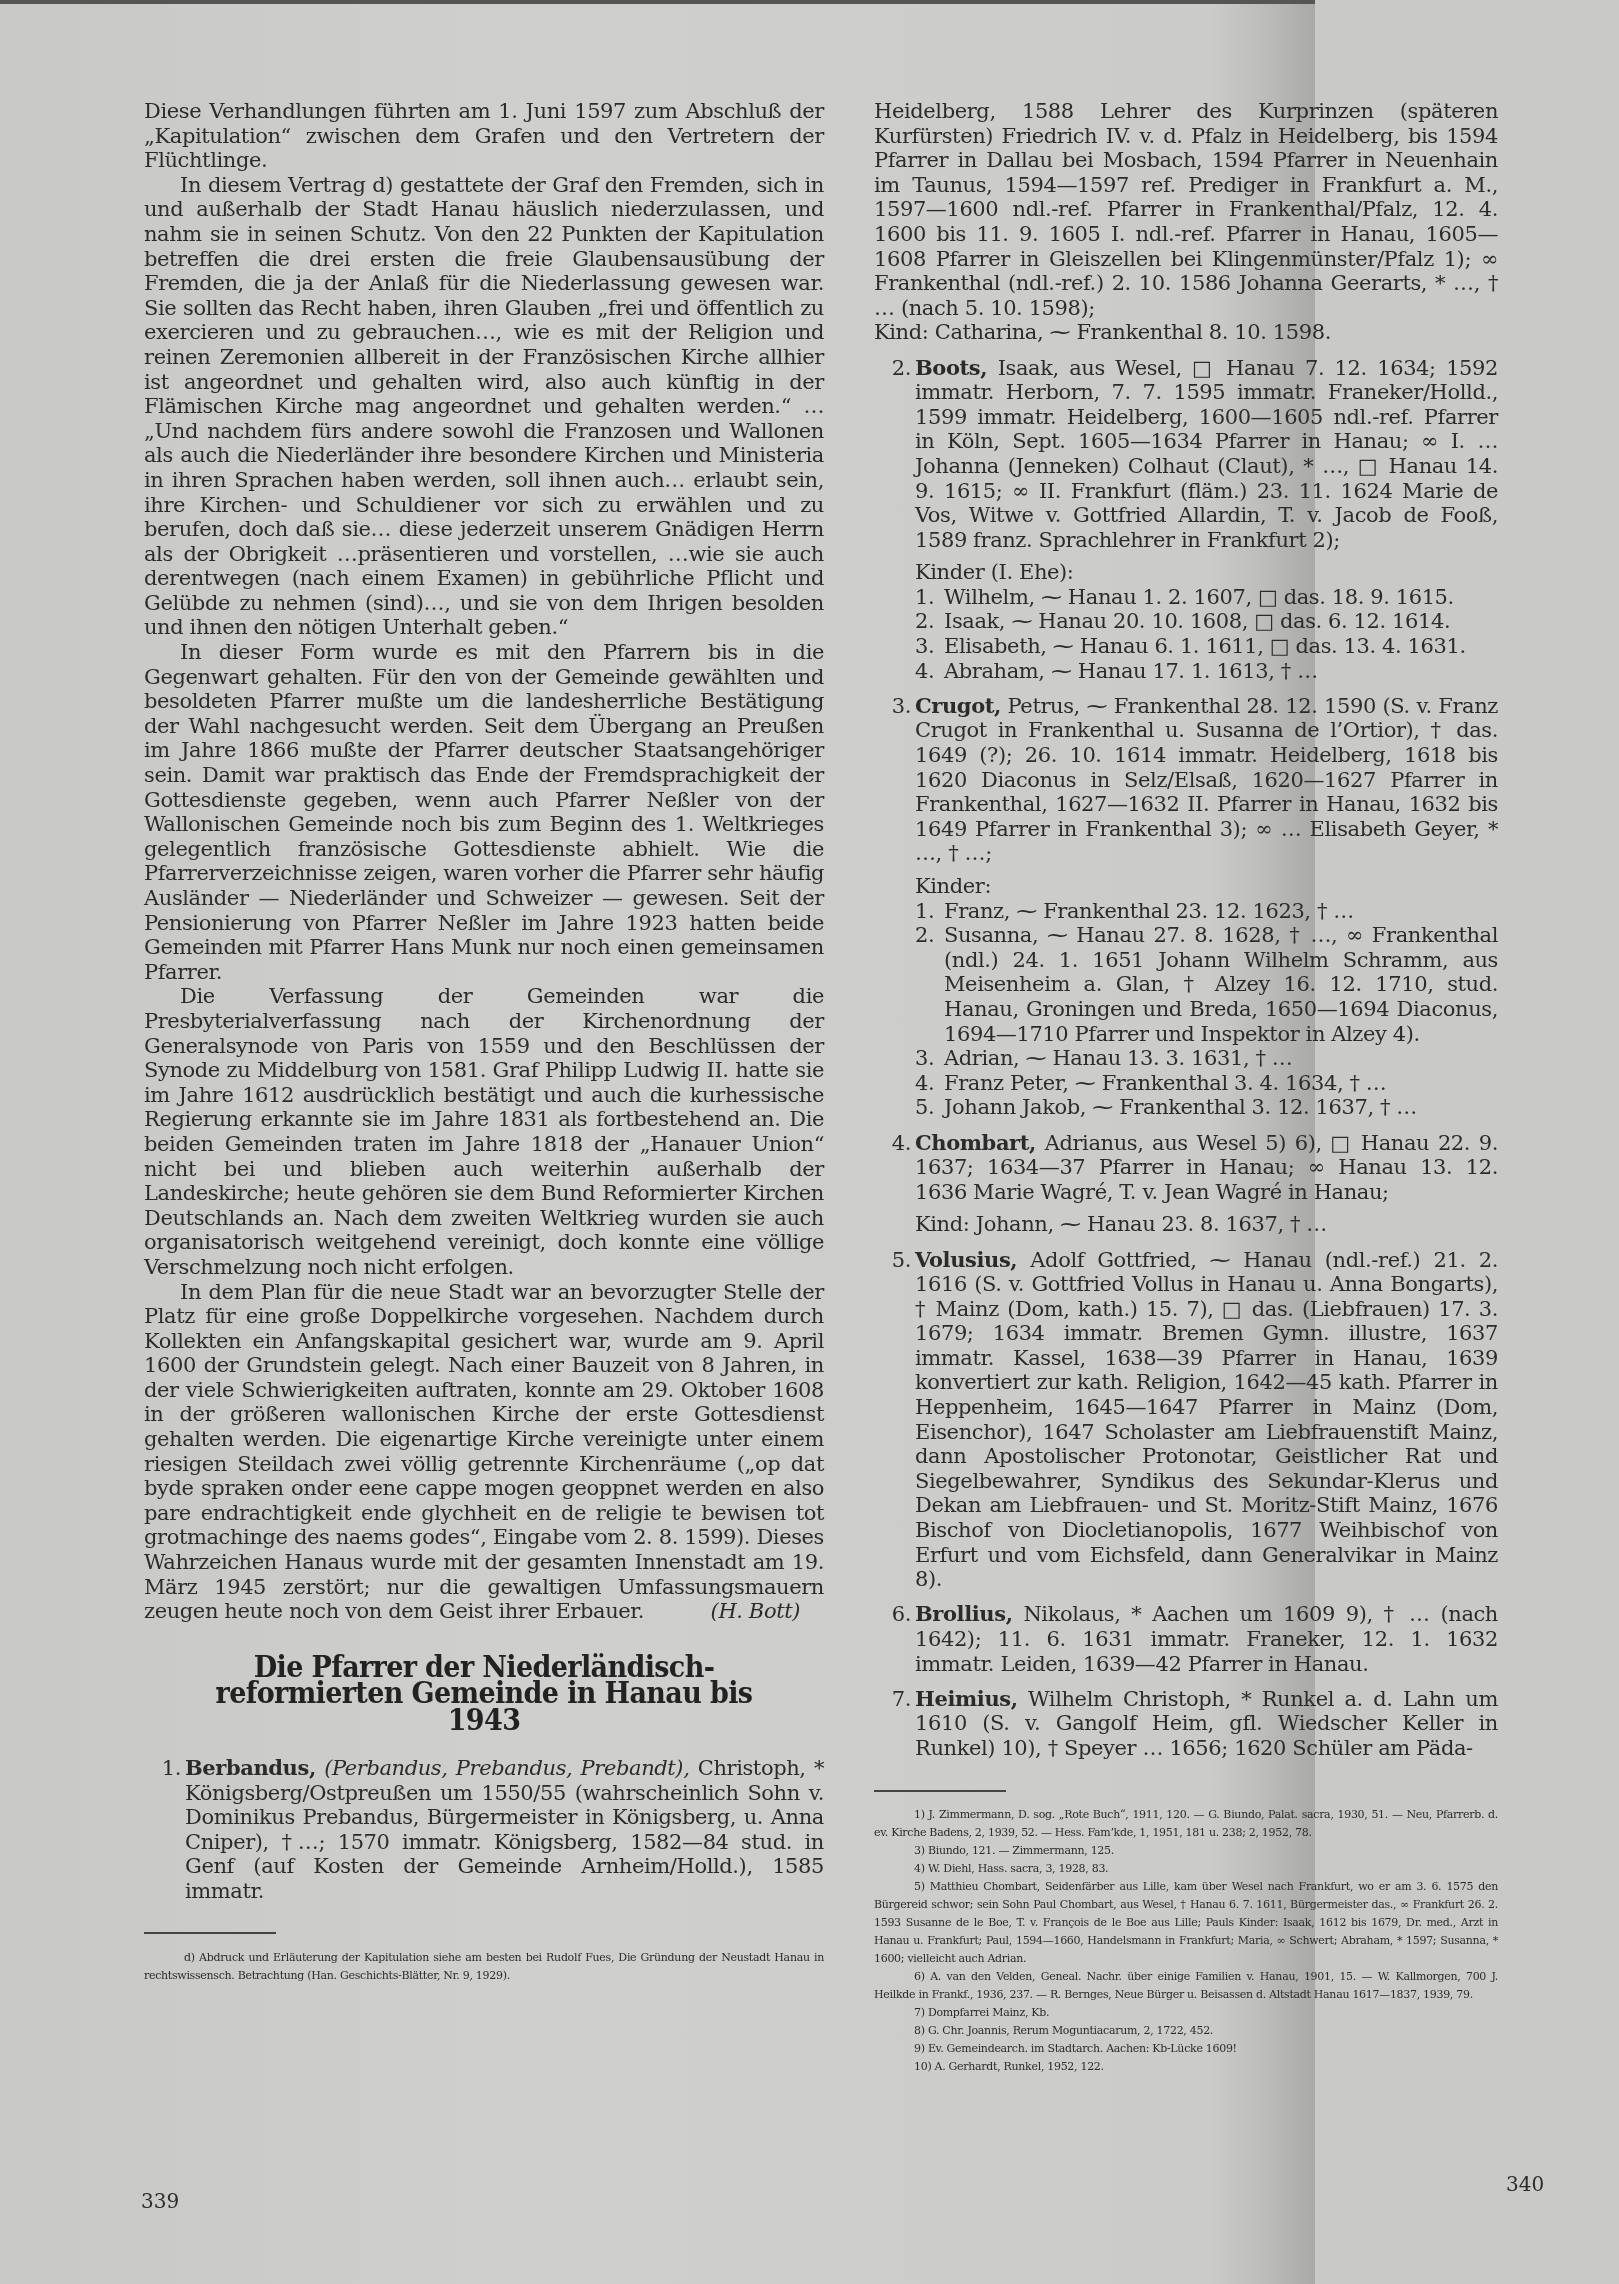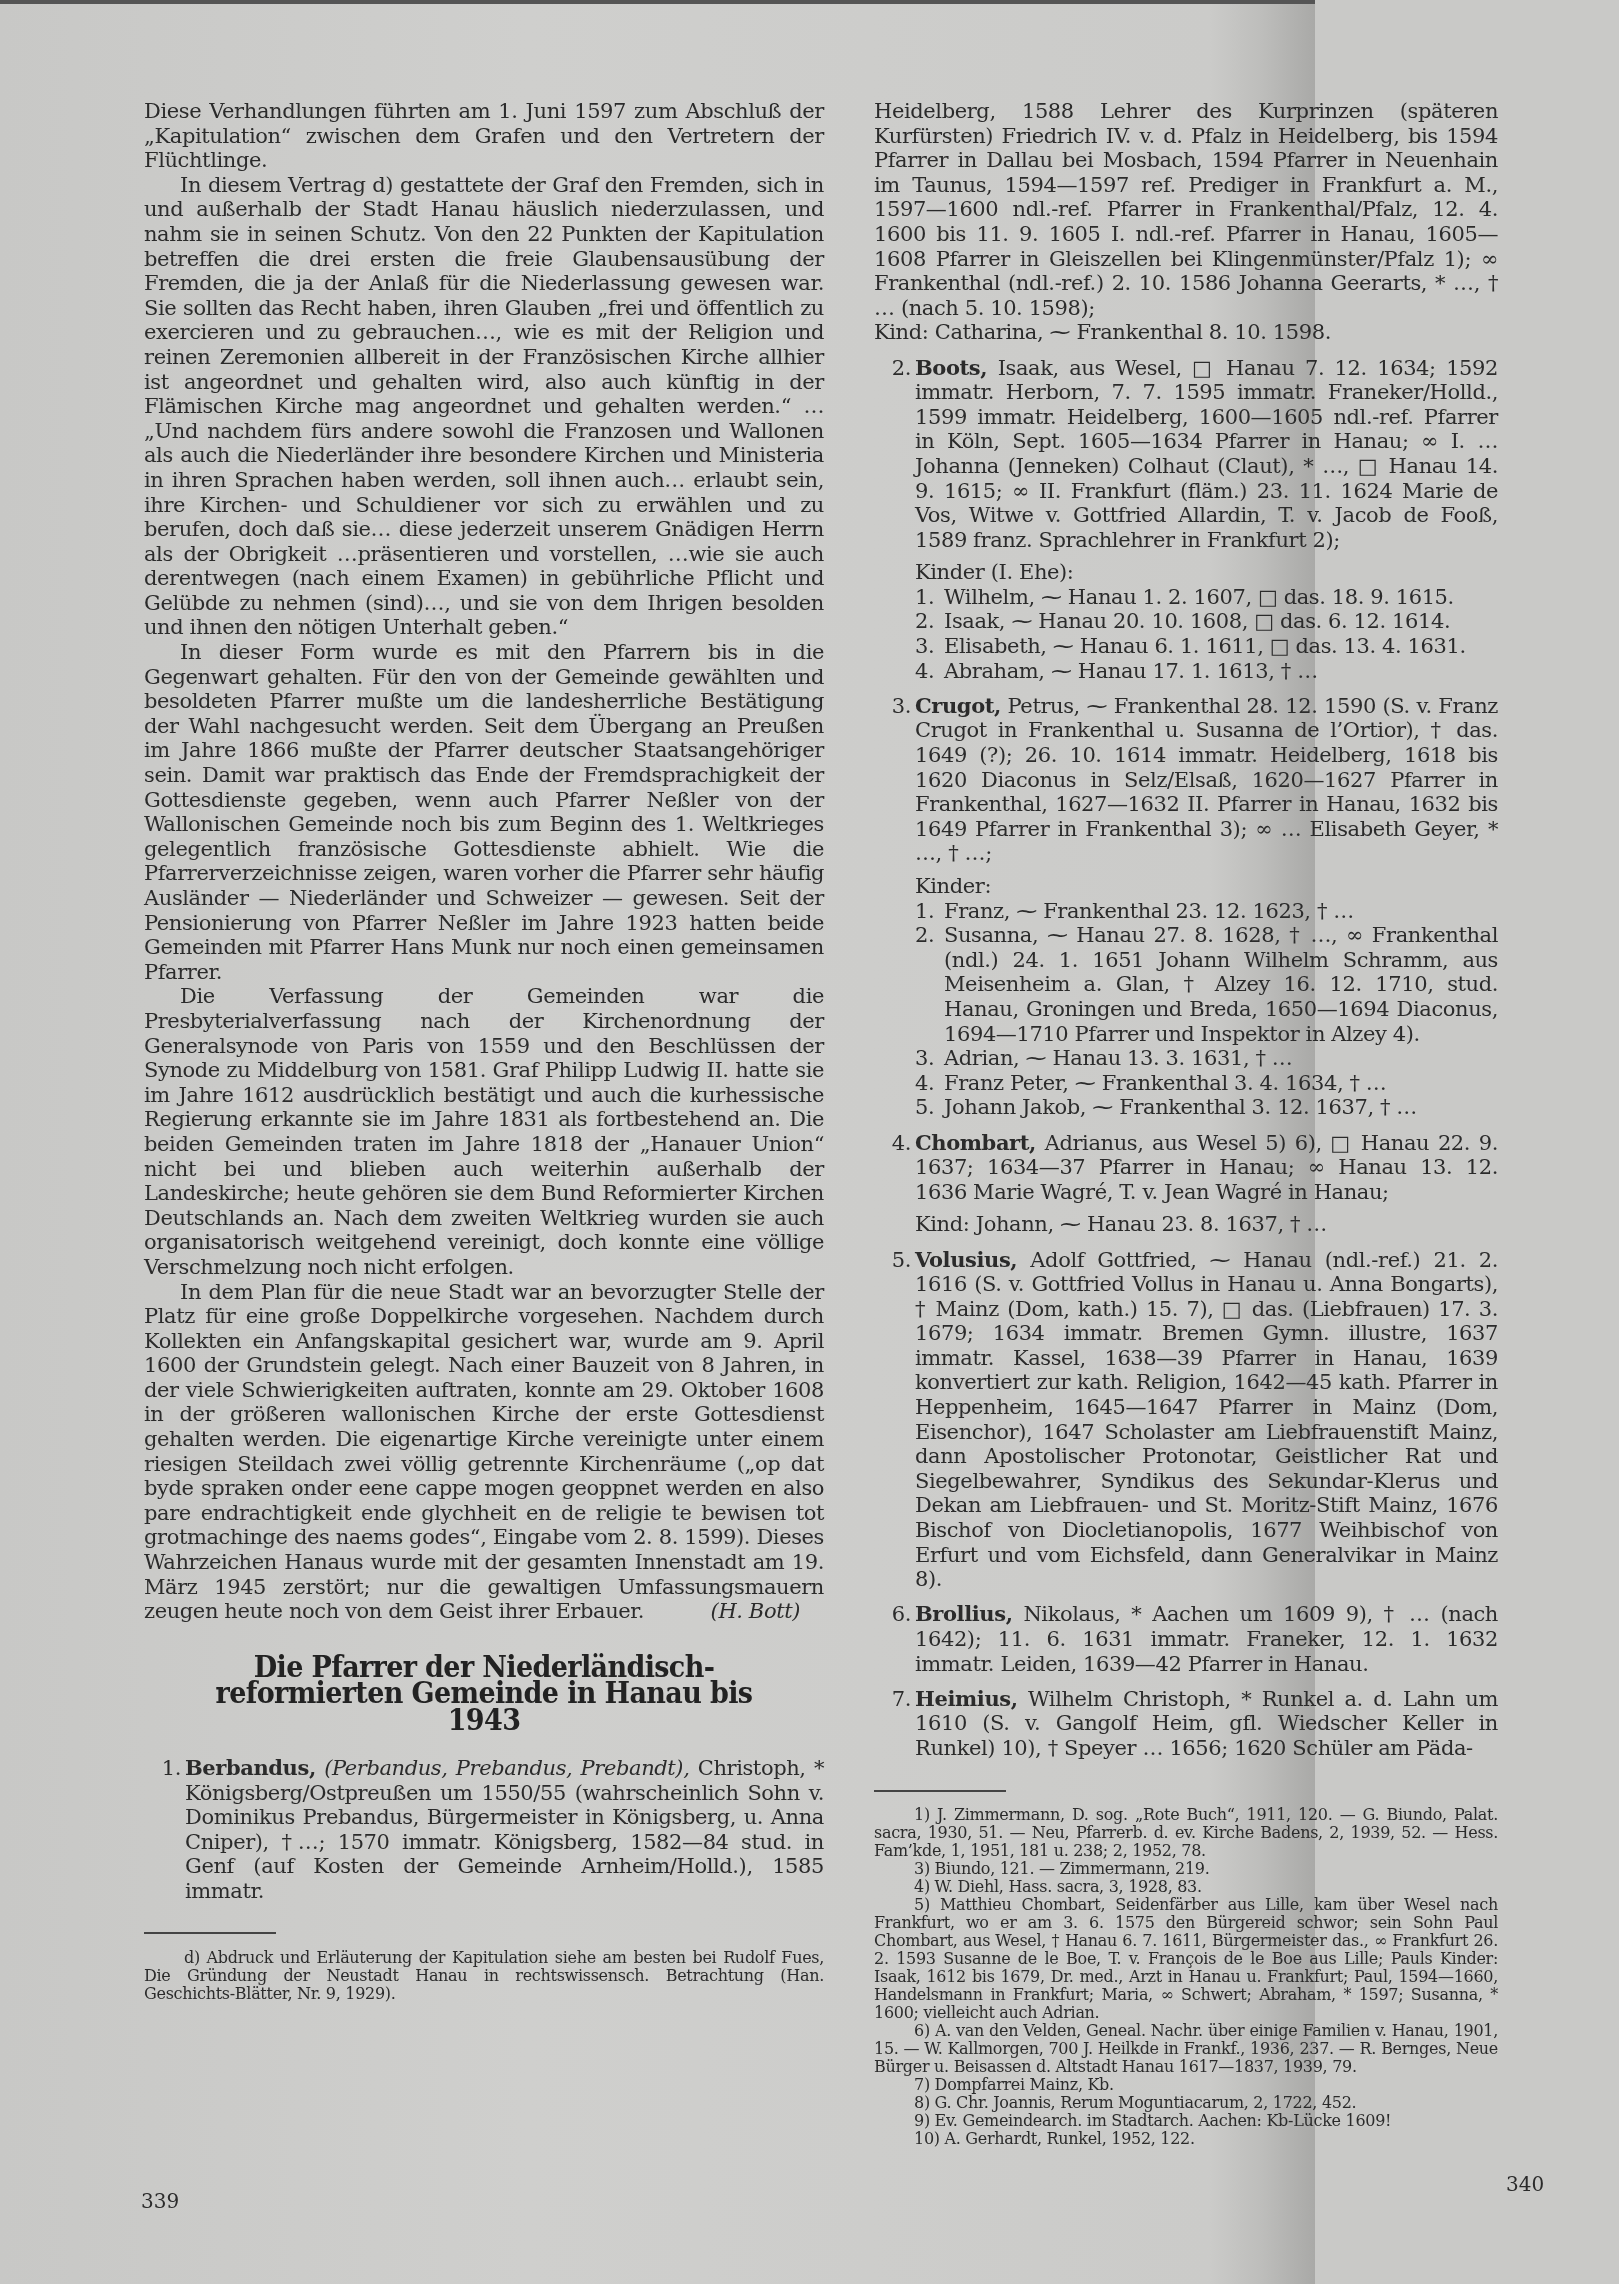--- a/index.html
+++ b/index.html
@@ -32,21 +32,21 @@
     transform: scaleX(0.9);
   }
   .entry { position: relative; padding-left: 41px; margin-top: 10.6px; }
   .entry .num { position: absolute; left: 0; top: 0; width: 37px; text-align: right; }
   .entry b { font-weight: bold; }
   i { }
   .kinder-label { margin-top: 8px; }
   .child { position: relative; padding-left: 29px; }
   .child .cnum { position: absolute; left: 0; }
   .fn-rule { width: 132px; border-top: 2px solid #444; margin: 29px 0 14.6px 0; }
-  .footnotes { font-size: 16px; line-height: 18px; text-align: justify; letter-spacing: -0.3px; }
+  .footnotes { font-size: 11px; line-height: 18px; text-align: justify; letter-spacing: -0.3px; }
   .footnotes p { text-indent: 40px; }
   .pageno { position: absolute; font-size: 20px; }
   .pageno-left { left: 141px; top: 2189px; }
   .pageno-right { left: 1470px; top: 2172px; margin-left: 36px; }
 </style>
 </head>
 <body>
 
 <div class="page">
   <div class="topshadow"></div>
@@ -84,21 +84,21 @@
         <div class="entry"><span class="num">3.</span><b>Crugot,</b> <span>Petrus, ⁓ Frankenthal 28. 12. 1590 (S. v. Franz Crugot in Frankenthal u. Susanna de l’Ortior), † das. 1649 (?); 26. 10. 1614 immatr. Heidelberg, 1618 bis 1620 Diaconus in Selz/Elsaß, 1620—1627 Pfarrer in Frankenthal, 1627—1632 II. Pfarrer in Hanau, 1632 bis 1649 Pfarrer in Frankenthal 3); ∞ … Elisabeth Geyer, * …, † …;</span><div class="kinder-label">Kinder:</div><div class="child"><span class="cnum">1.</span><span>Franz, ⁓ Frankenthal 23. 12. 1623, † …</span></div><div class="child"><span class="cnum">2.</span><span>Susanna, ⁓ Hanau 27. 8. 1628, † …, ∞ Frankenthal (ndl.) 24. 1. 1651 Johann Wilhelm Schramm, aus Meisenheim a. Glan, † Alzey 16. 12. 1710, stud. Hanau, Groningen und Breda, 1650—1694 Diaconus, 1694—1710 Pfarrer und Inspektor in Alzey 4).</span></div><div class="child"><span class="cnum">3.</span><span>Adrian, ⁓ Hanau 13. 3. 1631, † …</span></div><div class="child"><span class="cnum">4.</span><span>Franz Peter, ⁓ Frankenthal 3. 4. 1634, † …</span></div><div class="child"><span class="cnum">5.</span><span>Johann Jakob, ⁓ Frankenthal 3. 12. 1637, † …</span></div></div>
         <div class="entry"><span class="num">4.</span><b>Chombart,</b> <span>Adrianus, aus Wesel 5) 6), □ Hanau 22. 9. 1637; 1634—37 Pfarrer in Hanau; ∞ Hanau 13. 12. 1636 Marie Wagré, T. v. Jean Wagré in Hanau;</span><div class="kinder-label">Kind: Johann, ⁓ Hanau 23. 8. 1637, † …</div></div>
         <div class="entry"><span class="num">5.</span><b>Volusius,</b> <span>Adolf Gottfried, ⁓ Hanau (ndl.-ref.) 21. 2. 1616 (S. v. Gottfried Vollus in Hanau u. Anna Bongarts), † Mainz (Dom, kath.) 15. 7), □ das. (Liebfrauen) 17. 3. 1679; 1634 immatr. Bremen Gymn. illustre, 1637 immatr. Kassel, 1638—39 Pfarrer in Hanau, 1639 konvertiert zur kath. Religion, 1642—45 kath. Pfarrer in Heppenheim, 1645—1647 Pfarrer in Mainz (Dom, Eisenchor), 1647 Scholaster am Liebfrauenstift Mainz, dann Apostolischer Protonotar, Geistlicher Rat und Siegelbewahrer, Syndikus des Sekundar-Klerus und Dekan am Liebfrauen- und St. Moritz-Stift Mainz, 1676 Bischof von Diocletianopolis, 1677 Weihbischof von Erfurt und vom Eichsfeld, dann Generalvikar in Mainz 8).</span></div>
         <div class="entry"><span class="num">6.</span><b>Brollius,</b> <span>Nikolaus, * Aachen um 1609 9), † … (nach 1642); 11. 6. 1631 immatr. Franeker, 12. 1. 1632 immatr. Leiden, 1639—42 Pfarrer in Hanau.</span></div>
         <div class="entry"><span class="num">7.</span><b>Heimius,</b> <span>Wilhelm Christoph, * Runkel a. d. Lahn um 1610 (S. v. Gangolf Heim, gfl. Wiedscher Keller in Runkel) 10), † Speyer … 1656; 1620 Schüler am Päda-</span></div>
       </div>
 
     <div class="fn-rule"></div>
     <div class="footnotes" id="footnotes-right">
         <p>1) J. Zimmermann, D. sog. „Rote Buch“, 1911, 120. — G. Biundo, Palat. sacra, 1930, 51. — Neu, Pfarrerb. d. ev. Kirche Badens, 2, 1939, 52. — Hess. Fam’kde, 1, 1951, 181 u. 238; 2, 1952, 78.</p>
-        <p>3) Biundo, 121. — Zimmermann, 219.</p>
+        <p>3) Biundo, 121. — Zimmermann, 125.</p>
         <p>4) W. Diehl, Hass. sacra, 3, 1928, 83.</p>
         <p>5) Matthieu Chombart, Seidenfärber aus Lille, kam über Wesel nach Frankfurt, wo er am 3. 6. 1575 den Bürgereid schwor; sein Sohn Paul Chombart, aus Wesel, † Hanau 6. 7. 1611, Bürgermeister das., ∞ Frankfurt 26. 2. 1593 Susanne de le Boe, T. v. François de le Boe aus Lille; Pauls Kinder: Isaak, 1612 bis 1679, Dr. med., Arzt in Hanau u. Frankfurt; Paul, 1594—1660, Handelsmann in Frankfurt; Maria, ∞ Schwert; Abraham, * 1597; Susanna, * 1600; vielleicht auch Adrian.</p>
         <p>6) A. van den Velden, Geneal. Nachr. über einige Familien v. Hanau, 1901, 15. — W. Kallmorgen, 700 J. Heilkde in Frankf., 1936, 237. — R. Bernges, Neue Bürger u. Beisassen d. Altstadt Hanau 1617—1837, 1939, 79.</p>
         <p>7) Dompfarrei Mainz, Kb.</p>
         <p>8) G. Chr. Joannis, Rerum Moguntiacarum, 2, 1722, 452.</p>
         <p>9) Ev. Gemeindearch. im Stadtarch. Aachen: Kb-Lücke 1609!</p>
         <p>10) A. Gerhardt, Runkel, 1952, 122.</p>
       </div>
   </div>
   <div class="pageno pageno-right">340</div>

